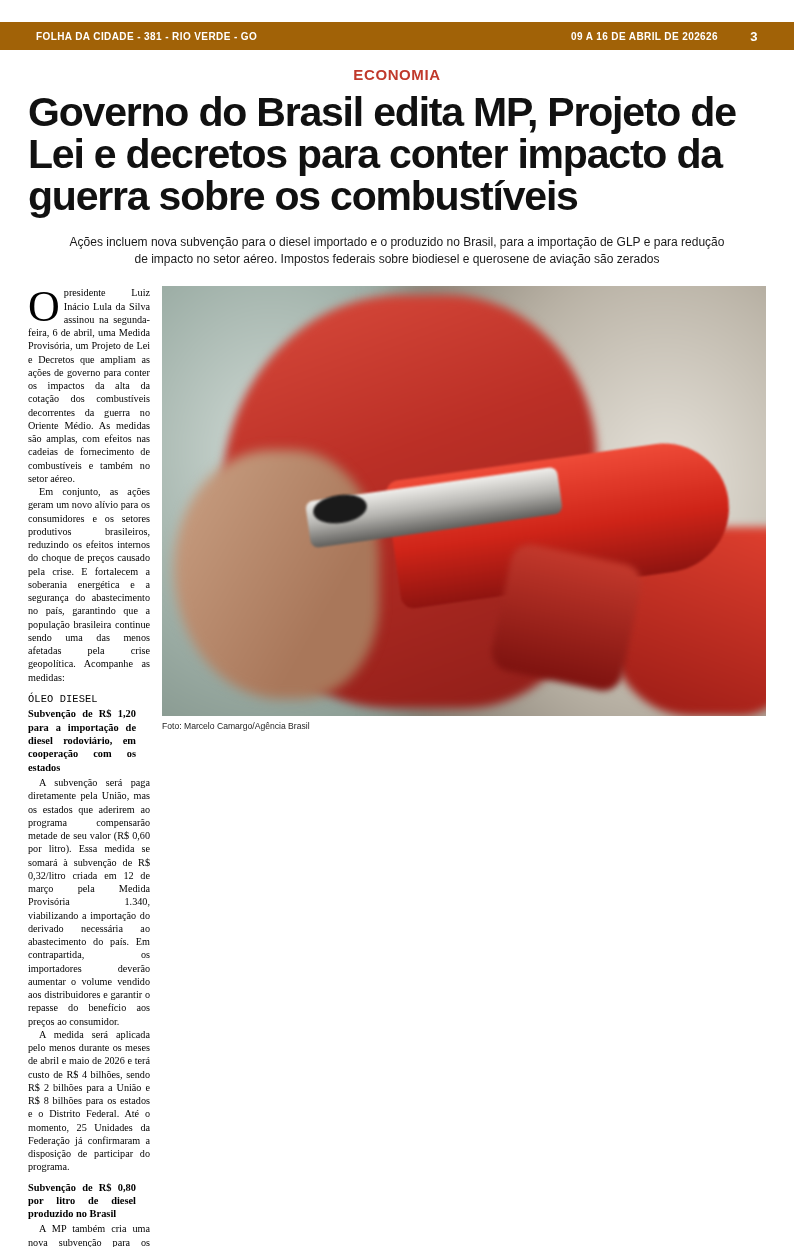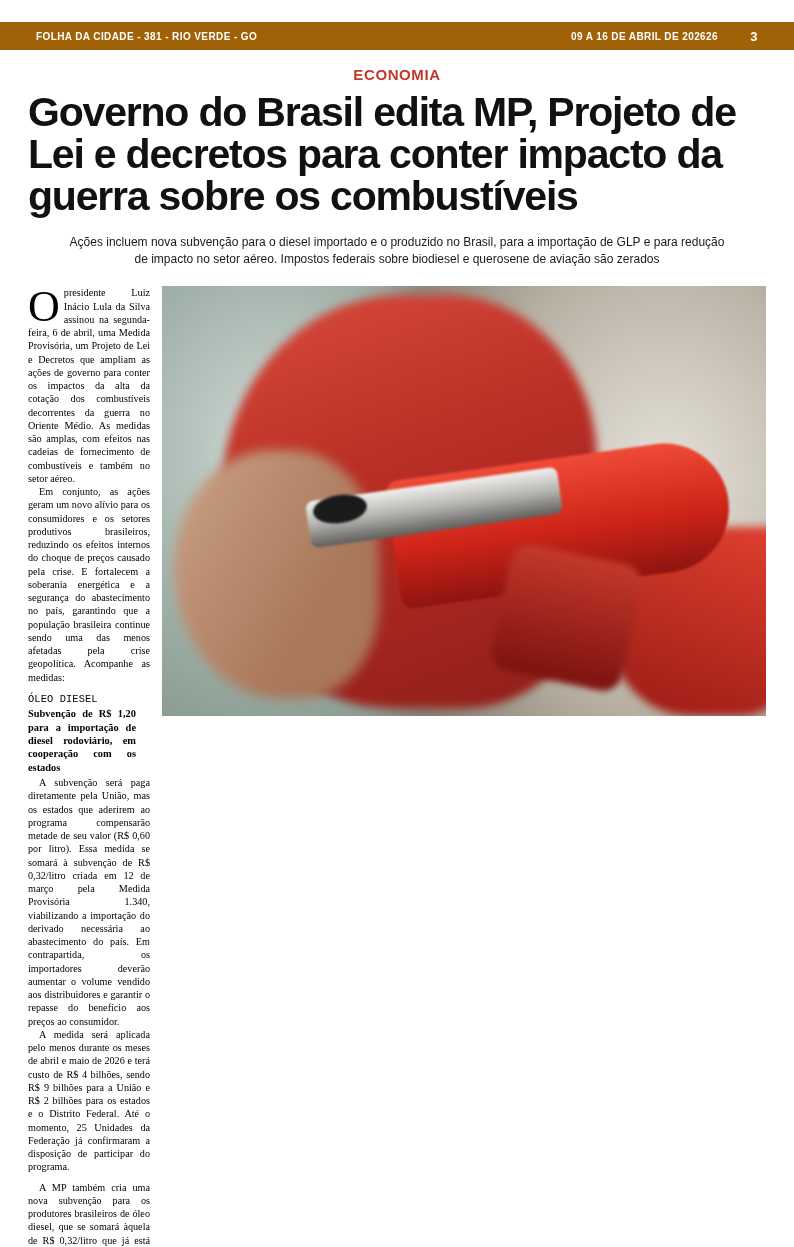--- a/index.html
+++ b/index.html
@@ -196,33 +196,35 @@
   <div class="subhead">Ações incluem nova subvenção para o diesel importado e o produzido no Brasil, para a importação de GLP e para redução de impacto no setor aéreo. Impostos federais sobre biodiesel e querosene de aviação são zerados</div>
 
   <div class="upper">
 
     <div class="col-narrow">
       <p class="dropcap-para noind">O presidente Luiz Inácio Lula da Silva assinou na segunda-feira, 6 de abril, uma Medida Provisória, um Projeto de Lei e Decretos que ampliam as ações de governo para conter os impactos da alta da cotação dos combustíveis decorrentes da guerra no Oriente Médio. As medidas são amplas, com efeitos nas cadeias de fornecimento de combustíveis e também no setor aéreo.</p>
       <p>Em conjunto, as ações geram um novo alívio para os consumidores e os setores produtivos brasileiros, reduzindo os efeitos internos do choque de preços causado pela crise. E fortalecem a soberania energética e a segurança do abastecimento no país, garantindo que a população brasileira continue sendo uma das menos afetadas pela crise geopolítica. Acompanhe as medidas:</p>
       <div class="sec-title caps">ÓLEO DIESEL</div>
       <span class="bold-lead">Subvenção de R$ 1,20 para a importação de diesel rodoviário, em cooperação com os estados</span>
       <p>A subvenção será paga diretamente pela União, mas os estados que aderirem ao programa compensarão metade de seu valor (R$ 0,60 por litro). Essa medida se somará à subvenção de R$ 0,32/litro criada em 12 de março pela Medida Provisória 1.340, viabilizando a importação do derivado necessária ao abastecimento do país. Em contrapartida, os importadores deverão aumentar o volume vendido aos distribuidores e garantir o repasse do benefício aos preços ao consumidor.</p>
-      <p>A medida será aplicada pelo menos durante os meses de abril e maio de 2026 e terá custo de R$ 4 bilhões, sendo R$ 9 bilhões para a União e R$ 2 bilhões para os estados e o Distrito Federal. Até o momento, 25 Unidades da Federação já confirmaram a disposição de participar do programa.</p>
+      <p>A medida será aplicada pelo menos durante os meses de abril e maio de 2026 e terá custo de R$ 4 bilhões, sendo R$ 2 bilhões para a União e R$ 8 bilhões para os estados e o Distrito Federal. Até o momento, 25 Unidades da Federação já confirmaram a disposição de participar do programa.</p>
       <div class="gap"></div>
+      <span class="bold-lead">Subvenção de R$ 0,80 por litro de diesel produzido no Brasil</span>
       <p>A MP também cria uma nova subvenção para os produtores brasileiros de óleo diesel, que se somará àquela de R$ 0,32/litro que já está em vigor. Esta subvenção será realizada unicamente com recursos federais, com custo estimado de R$ 3 bilhões por mês. A subvenção</p>
     </div>
 
     <div class="photo-wrap">
       <div class="photo">
         <div class="blur-a"></div>
         <div class="blur-b"></div>
         <div class="shirt"></div>
         <div class="arm"></div>
         <div class="hose"></div>
         <div class="nozzle-body"></div>
         <div class="grip"></div>
         <div class="nozzle-tube"></div>
         <div class="nozzle-hole"></div>
       </div>
+      <div class="caption">Foto: Marcelo Camargo/Agência Brasil</div>
     </div>
   </div>
 
 </div>
 
 </body></html>

